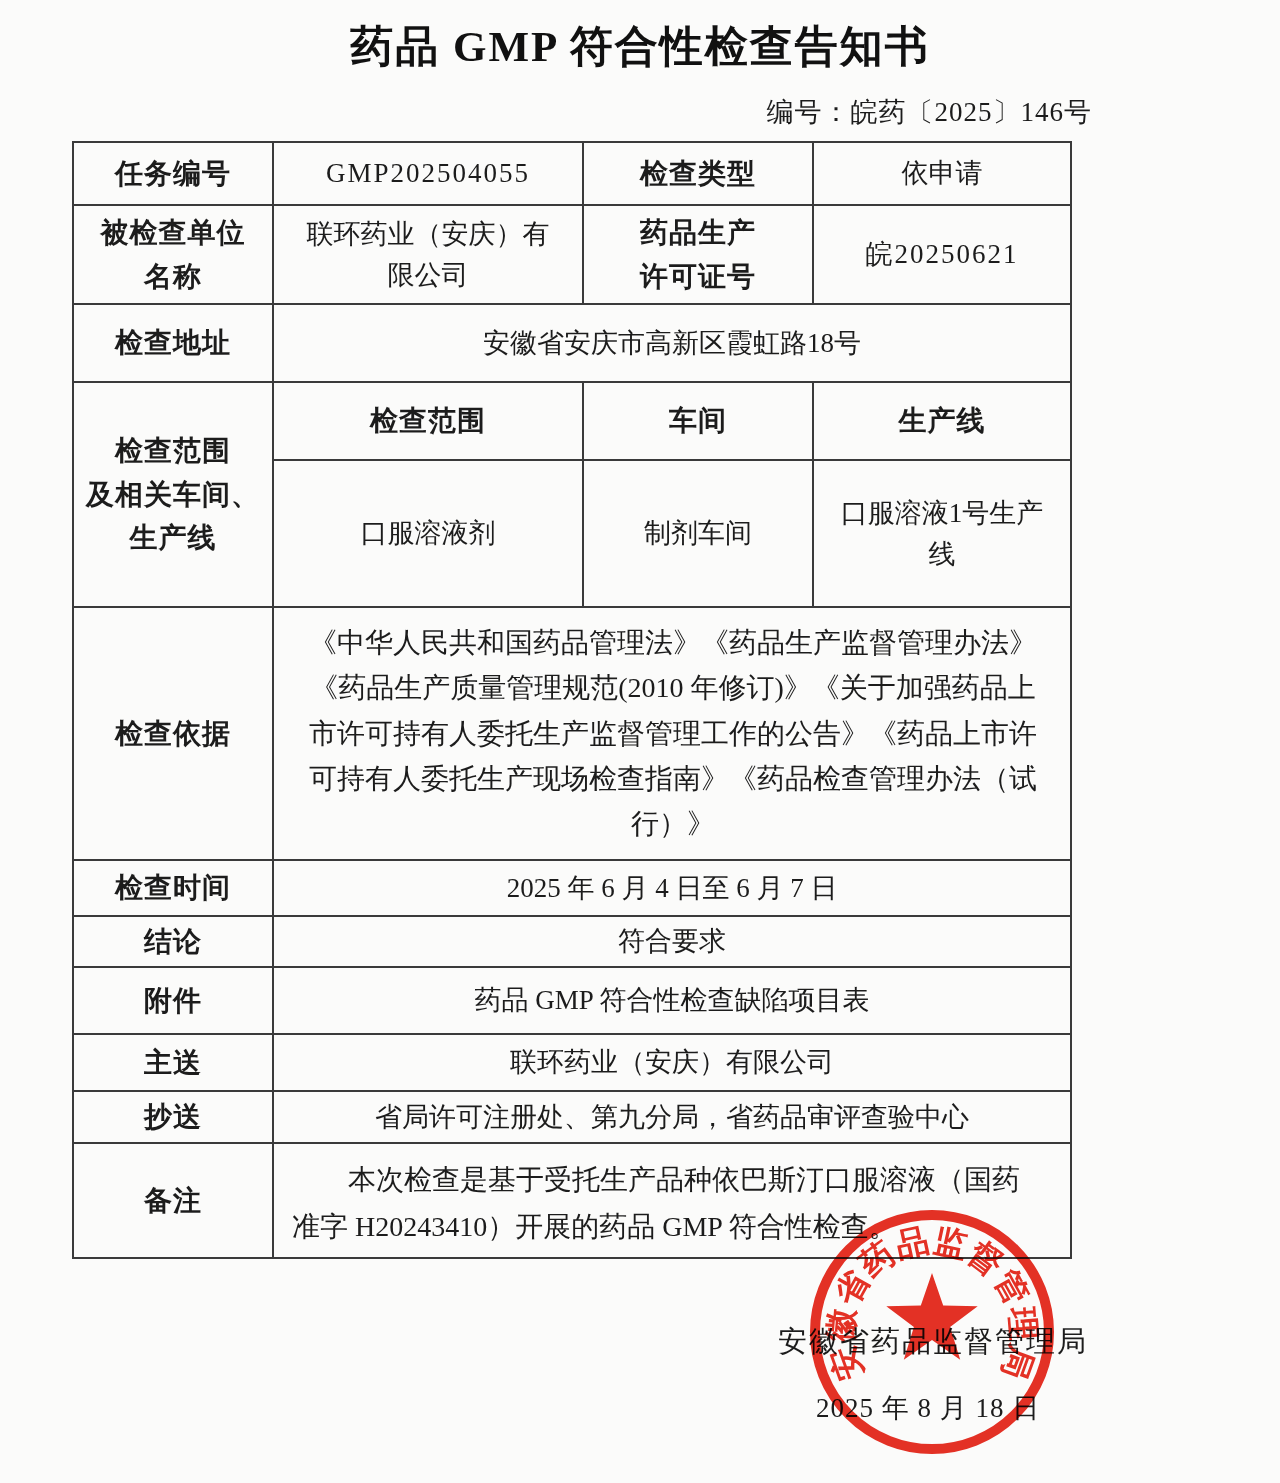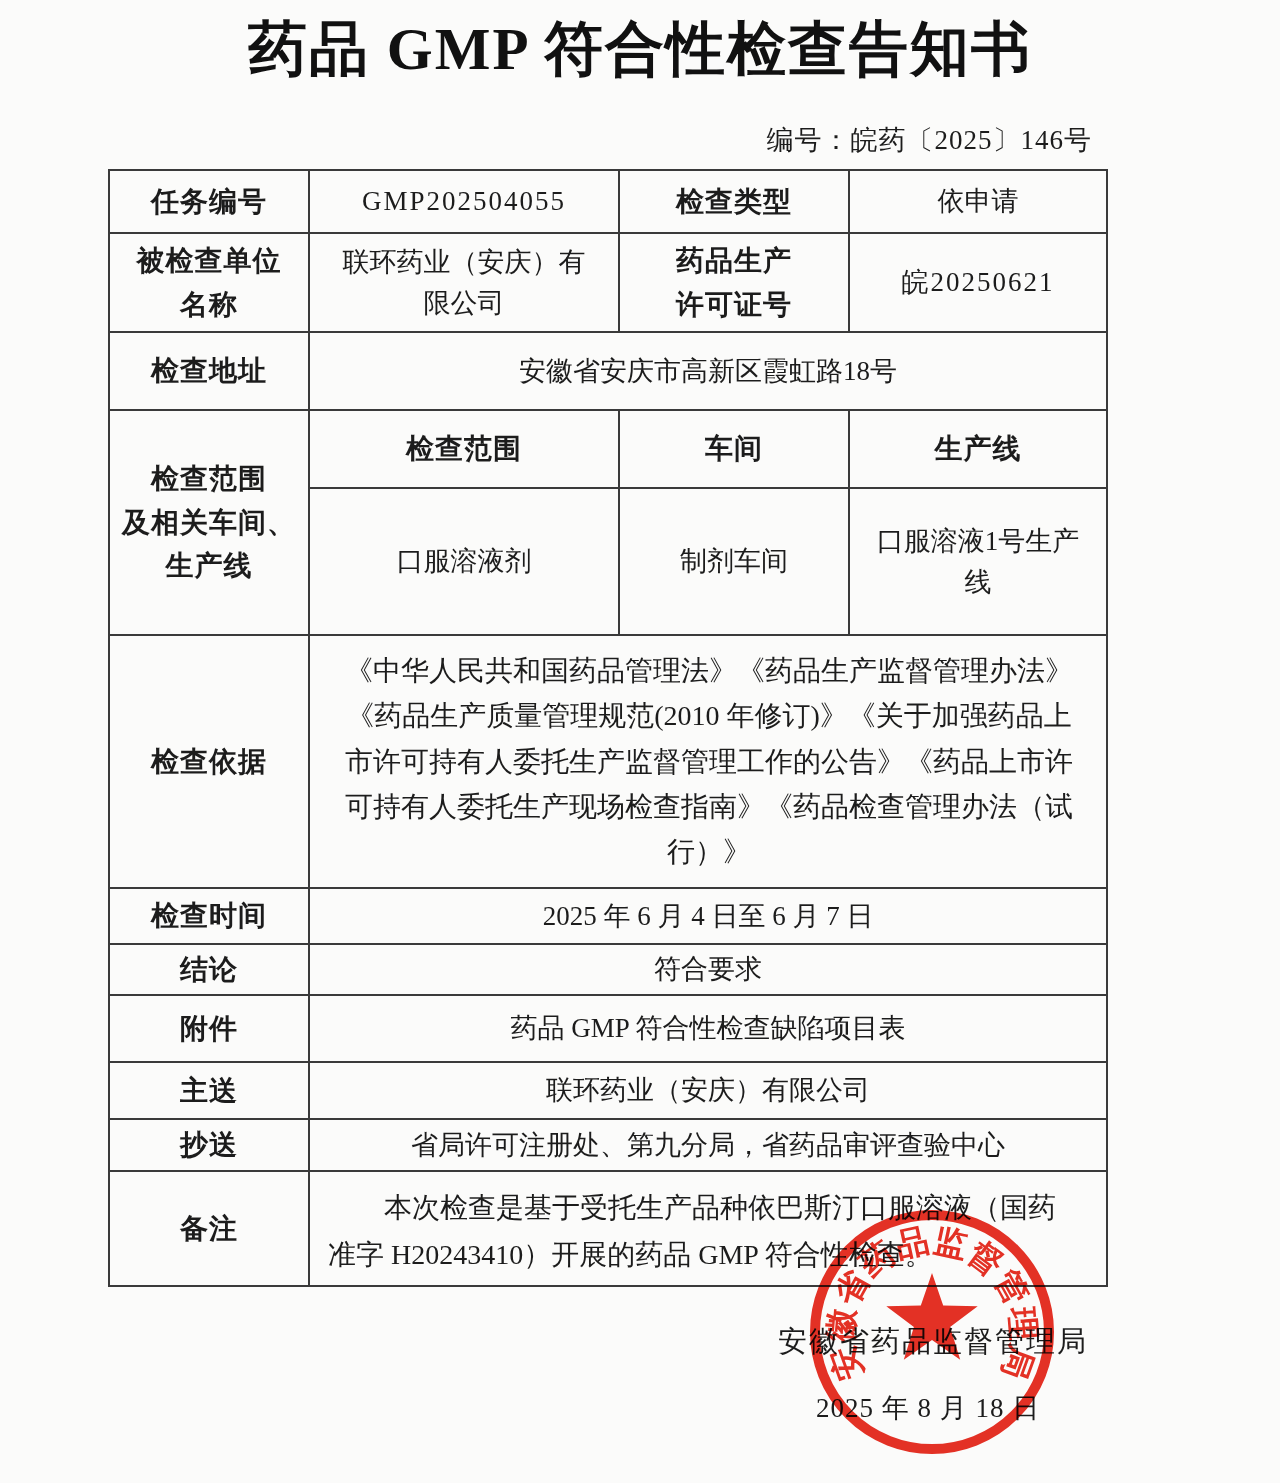--- a/index.html
+++ b/index.html
@@ -2,31 +2,31 @@
 <html><head>
 <meta charset="utf-8">
 <style>
   html,body { margin:0; padding:0; }
   body {
     width:1280px; height:1483px; position:relative; overflow:hidden;
     background:#fbfbfa; color:#1c1c1c;
     font-family:"Liberation Serif","DejaVu Serif",serif;
   }
   .title {
-    margin:10px 0 0 0; text-align:center;
-    font-size:59px; font-weight:700; letter-spacing:2px;
+    margin:18px 0 0 0; text-align:center;
+    font-size:43px; font-weight:700; letter-spacing:2px;
     color:#111;
   }
   .doc-number {
-    margin-top:32px; text-align:right; padding-right:188px;
+    margin-top:18px; text-align:right; padding-right:188px;
     font-size:27px; letter-spacing:1px;
   }
   table.inspection {
     border-collapse:collapse; table-layout:fixed;
-    margin:11px 0 0 108px; width:998px;
+    margin:11px 0 0 72px; width:998px;
   }
   td {
     border:2px solid #3a3a3a; vertical-align:middle; text-align:center;
     font-size:27px; padding:2px 10px; line-height:1.5; overflow:hidden;
   }
   td.lbl {
     font-family:"Liberation Sans","DejaVu Sans",sans-serif;
     font-weight:700; font-size:28px; letter-spacing:1px;
     white-space:pre-line; line-height:1.55;
   }

